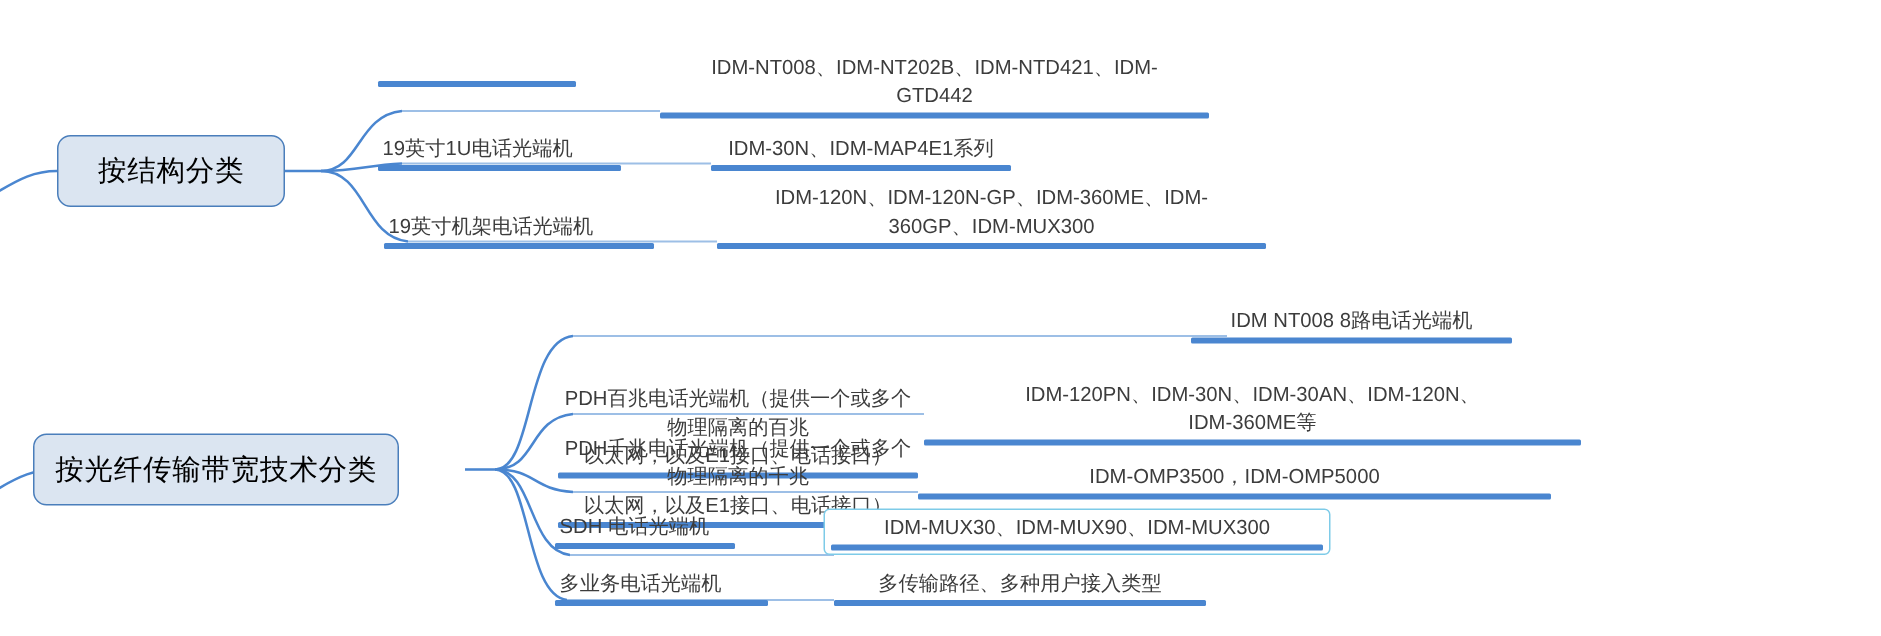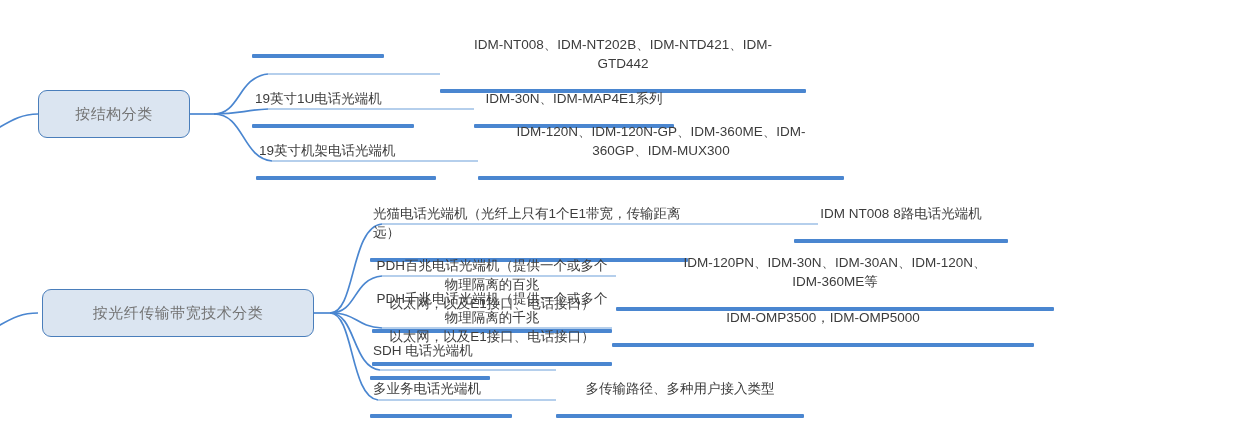--- a/index.html
+++ b/index.html
@@ -15,43 +15,43 @@
   svg.links{position:absolute;left:0;top:0;width:1254px;height:424px;pointer-events:none;}
 
   
   .node{
     position:absolute;
     box-sizing:border-box;
     background:#dbe5f1;
     border:1.6px solid #4a7ebb;
     border-radius:9px;
     display:flex;align-items:center;justify-content:center;
-    color:#737373;
-    font-size:15px;
+    color:#000000;
+    font-size:19px;
     letter-spacing:.5px;
     white-space:nowrap;
   }
   #node-struct{left:38px;top:90px;width:152px;height:48px;}
-  #node-bandwidth{left:42px;top:289px;width:272px;height:48px;}
+  #node-bandwidth{left:22px;top:289px;width:244px;height:48px;}
 
   
   .topic{
     position:absolute;
     box-sizing:border-box;
     display:flex;
     flex-direction:column;
     justify-content:flex-end;
   }
   .topic .txt{
     font-size:13.5px;
     line-height:19px;
     color:#3c3c3c;
     text-align:center;
     white-space:pre-line;
-    padding:0 3px 16px 3px;
+    padding:0 3px 2px 3px;
   }
   .topic .bar{
     height:3.5px;
     background:#4a86d0;
     border-radius:1px;
     width:100%;
   }
   .topic.sel{
     border:1.5px solid #7ecbe8;
     border-radius:4px;
@@ -122,24 +122,20 @@
   <div class="topic left" style="left:256px;top:141px;width:180px;">
     <div class="txt">19英寸机架电话光端机</div>
     <div class="bar"></div>
   </div>
   <div class="topic" style="left:478px;top:122px;width:366px;">
     <div class="txt">IDM-120N、IDM-120N-GP、IDM-360ME、IDM-
 360GP、IDM-MUX300</div>
     <div class="bar"></div>
   </div>
 
-  <div class="topic left" style="left:370px;top:204px;width:318px;">
-    <div class="txt">光猫电话光端机（光纤上只有1个E1带宽，传输距离远）</div>
-    <div class="bar"></div>
-  </div>
   <div class="topic" style="left:794px;top:204px;width:214px;">
     <div class="txt">IDM NT008 8路电话光端机</div>
     <div class="bar"></div>
   </div>
 
   <div class="topic" style="left:372px;top:237px;width:240px;margin-top:19px;">
     <div class="txt">PDH百兆电话光端机（提供一个或多个物理隔离的百兆
 以太网，以及E1接口、电话接口）</div>
     <div class="bar"></div>
   </div>
@@ -156,20 +152,24 @@
   </div>
   <div class="topic" style="left:612px;top:308px;width:422px;">
     <div class="txt">IDM-OMP3500，IDM-OMP5000</div>
     <div class="bar"></div>
   </div>
 
   <div class="topic left" style="left:370px;top:341px;width:120px;">
     <div class="txt">SDH 电话光端机</div>
     <div class="bar"></div>
   </div>
+  <div class="topic sel" style="left:549px;top:339px;width:338px;">
+    <div class="txt">IDM-MUX30、IDM-MUX90、IDM-MUX300</div>
+    <div class="bar"></div>
+  </div>
 
   <div class="topic" style="left:556px;top:379px;width:248px;">
     <div class="txt">多传输路径、多种用户接入类型</div>
     <div class="bar"></div>
   </div>
   <div class="topic left" style="left:370px;top:379px;width:142px;">
     <div class="txt">多业务电话光端机</div>
     <div class="bar"></div>
   </div>
 

